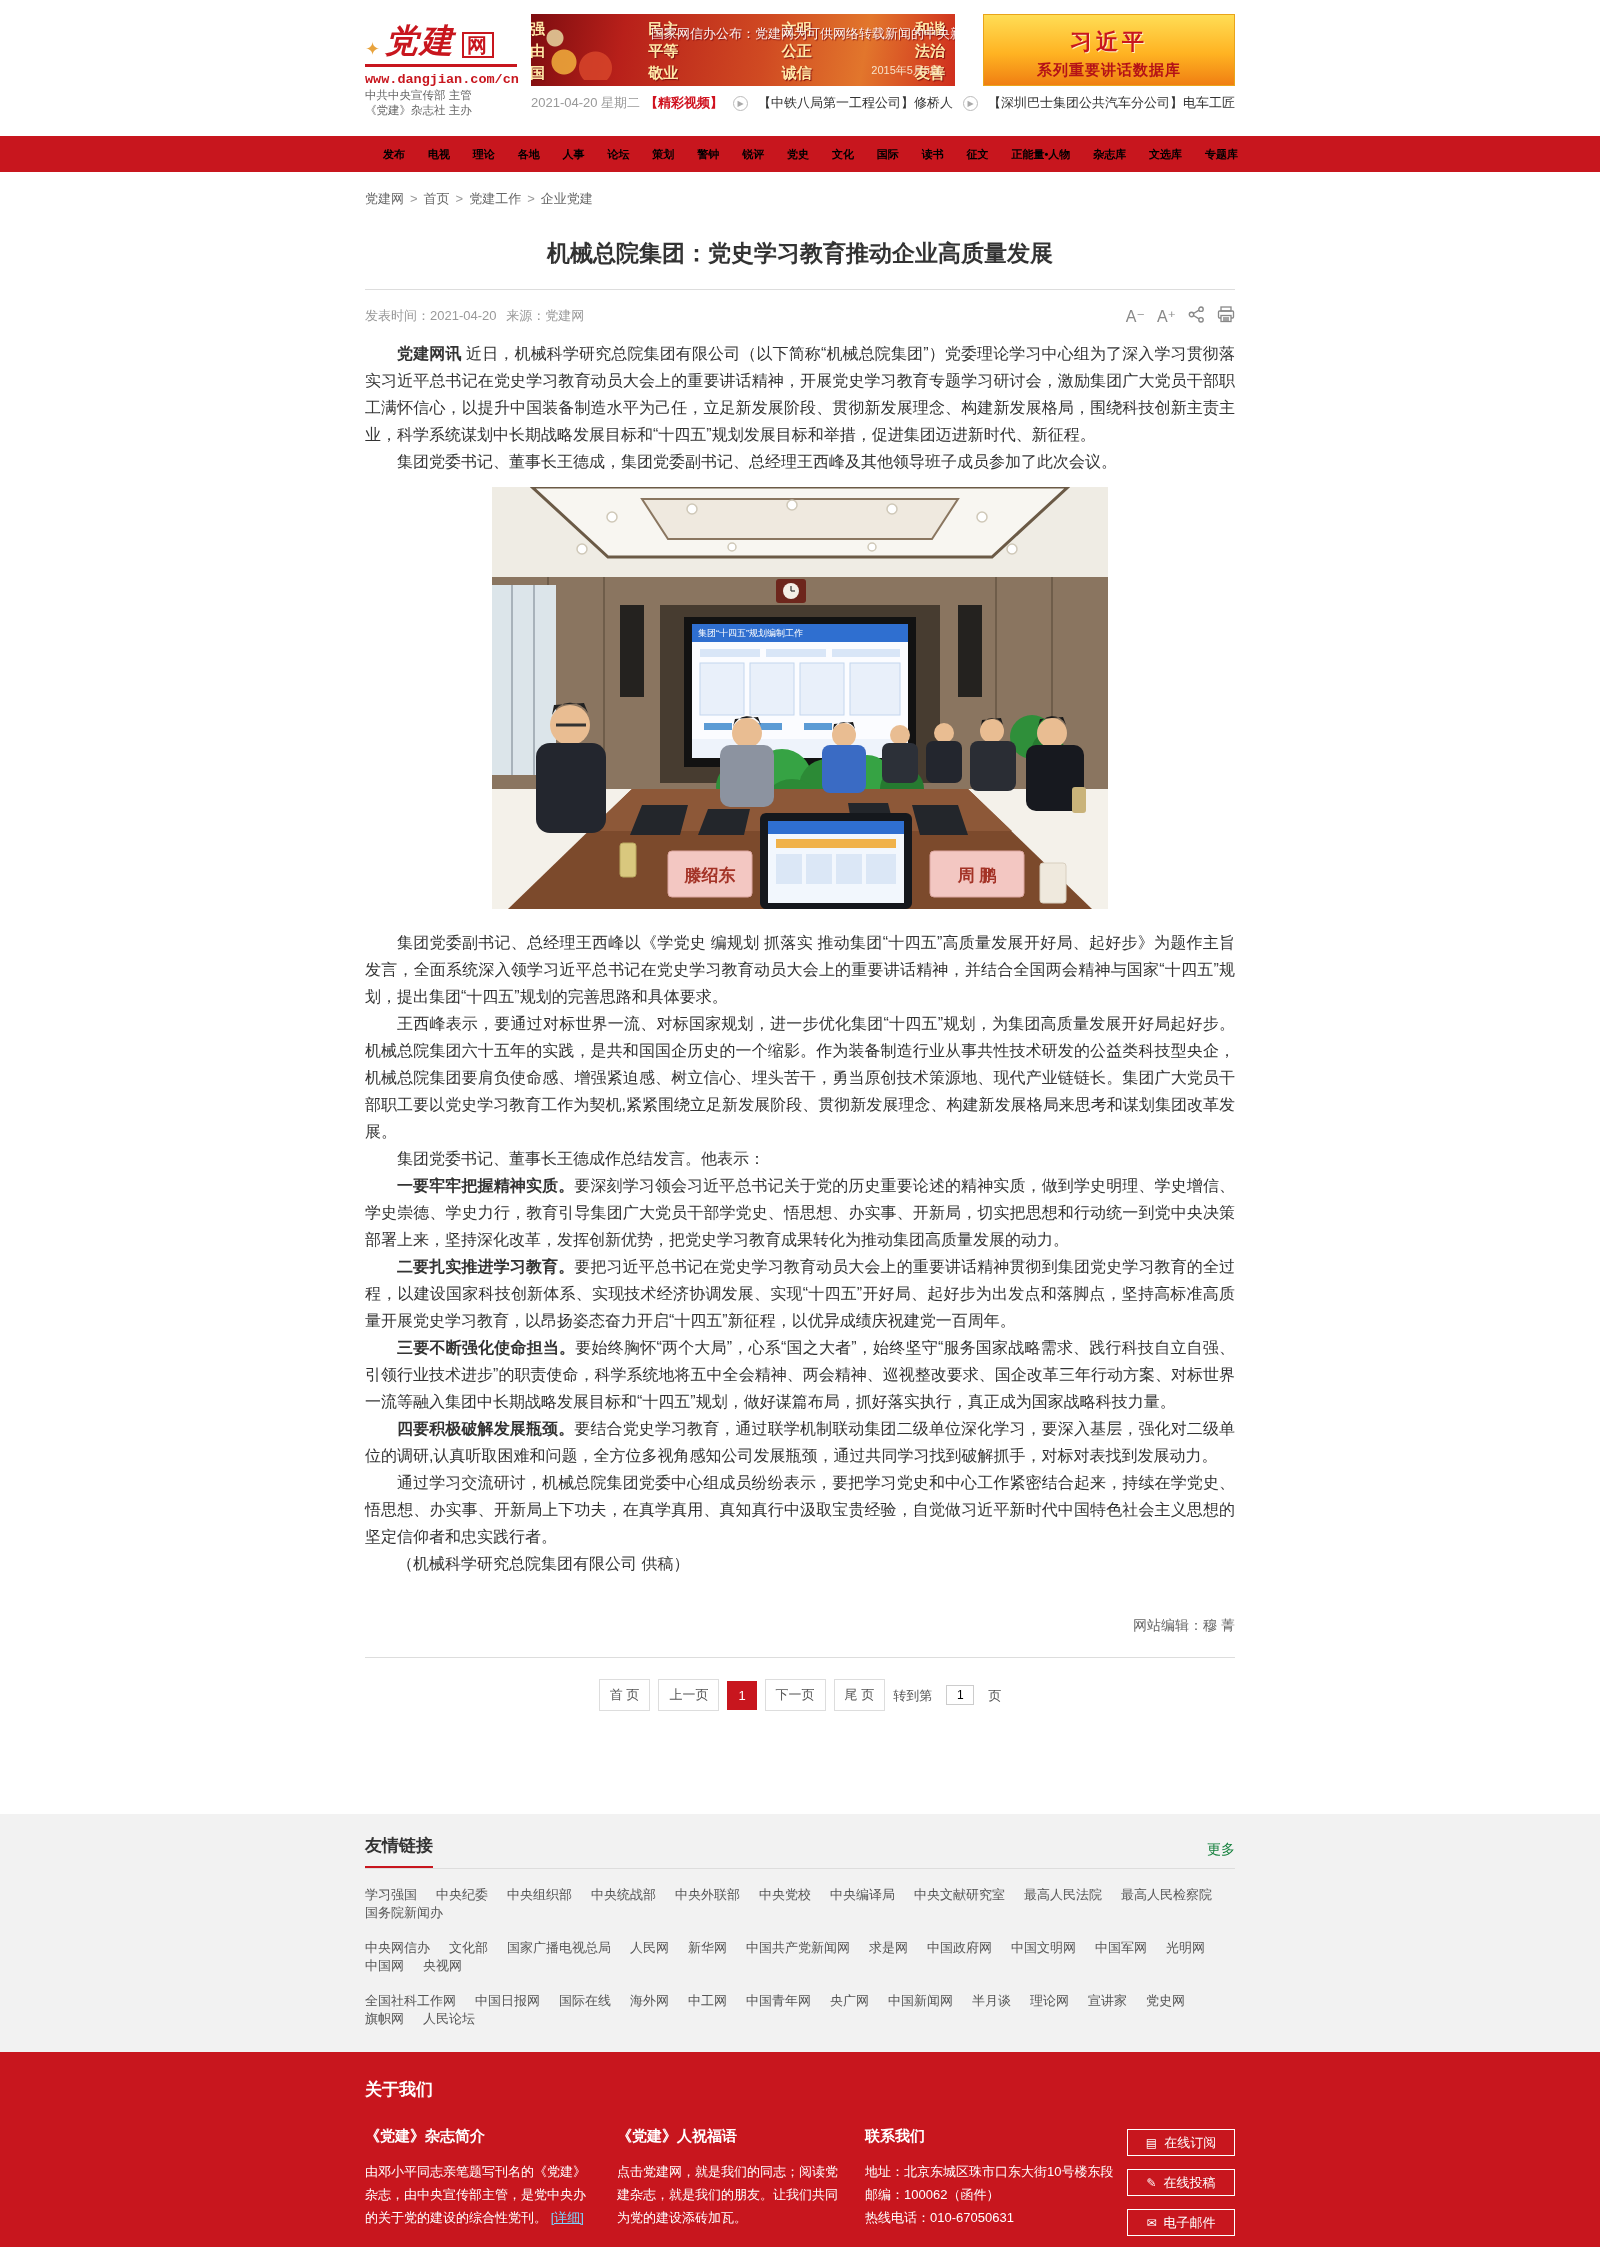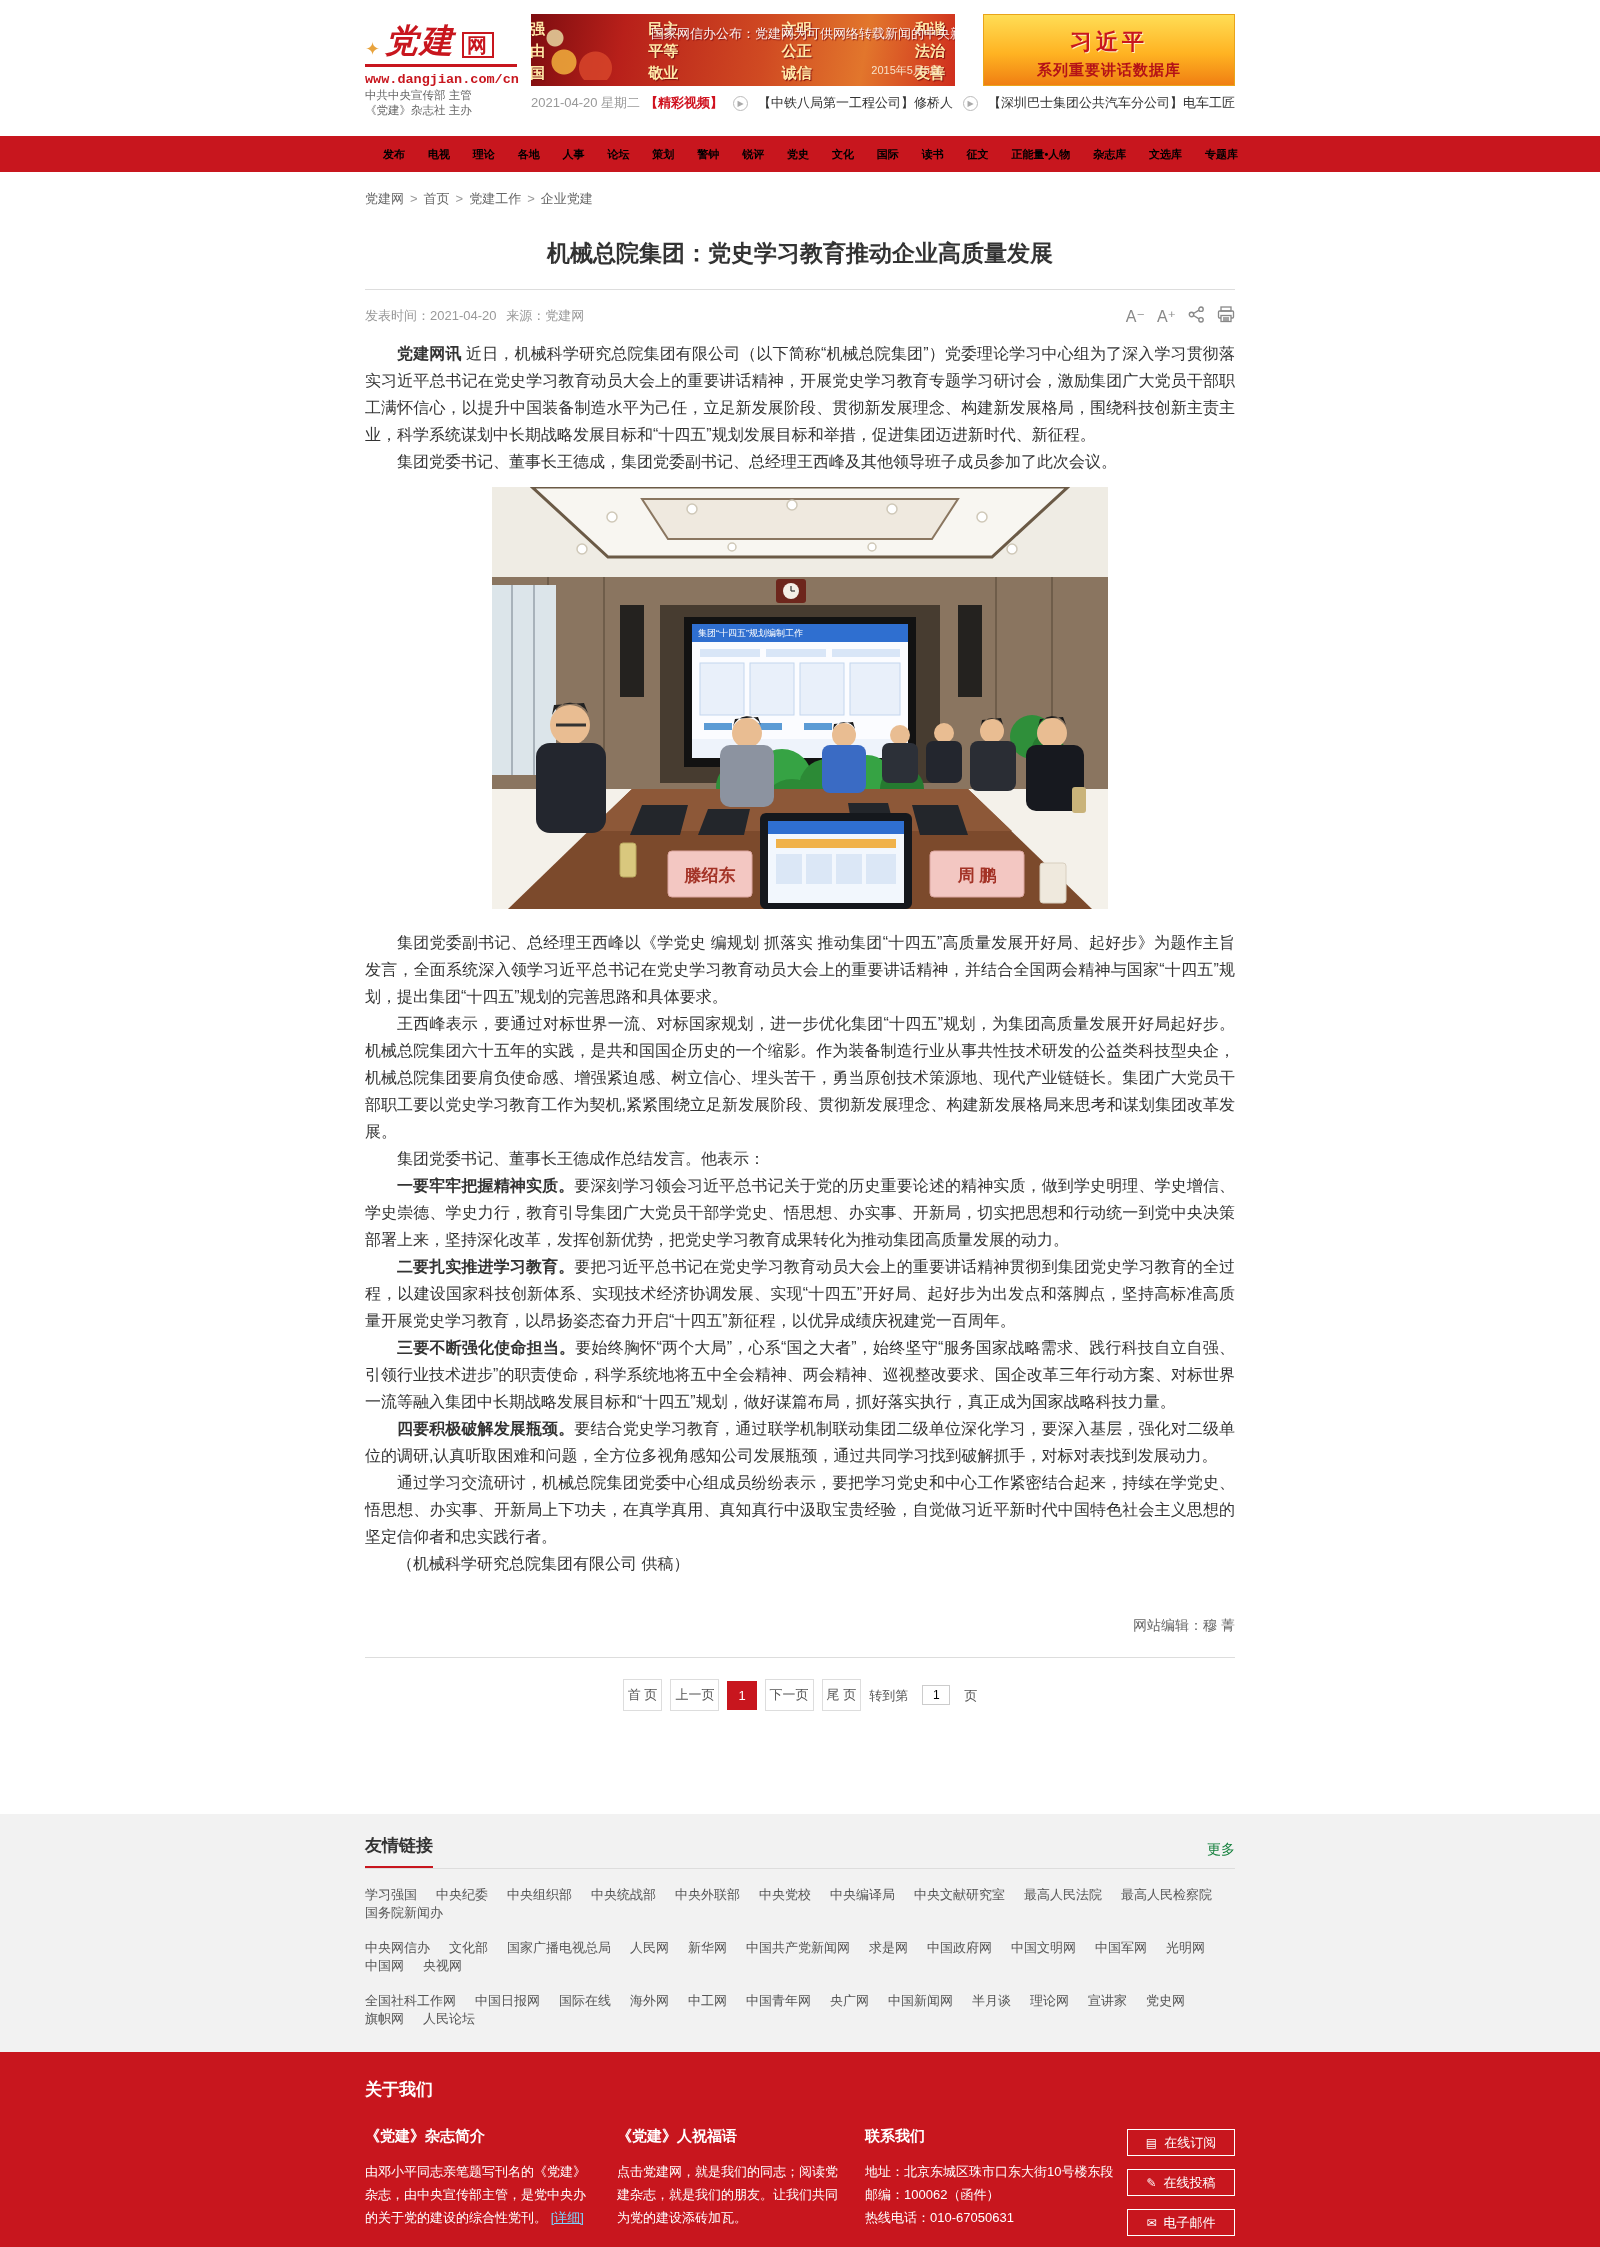--- a/index.html
+++ b/index.html
@@ -66,21 +66,21 @@
   
   .article-body { margin-top:14px; font-size:16px; line-height:27px; text-align:justify; }
   .article-body p { margin:0; text-indent:2em; }
   .article-body .lead { font-weight:bold; }
   .photo-wrap { text-align:center; margin:12px 0; text-indent:0; }
   .photo-svg { display:inline-block; }
 
   .editor-row { text-align:right; color:#666; font-size:14px; margin-top:40px; }
   .editor-divider { border-top:1px solid #ddd; margin-top:22px; }
   .pagination { display:flex; justify-content:center; align-items:center; gap:8px; margin-top:22px; font-size:13px; color:#555; height:30px; }
-  .page-btn { border:1px solid #ddd; background:#fff; padding:6px 4px; color:#555; cursor:pointer; }
+  .page-btn { border:1px solid #ddd; background:#fff; padding:6px 10px; color:#555; cursor:pointer; }
   .page-current { border:1px solid #c8161e; background:#c8161e; color:#fff; padding:6px 10px; }
   .goto-box { display:flex; align-items:flex-end; gap:14px; }
   .goto-input { width:28px; height:20px; border:1px solid #ccc; text-align:center; font-size:12px; }
 
   
   .links-section { background:#f2f2f2; margin-top:104px; width:1600px; padding:20px 0 24px; }
   .links-header { display:flex; justify-content:space-between; align-items:flex-end; border-bottom:1px solid #ddd; }
   .links-title { font-size:17px; font-weight:bold; color:#333; border-bottom:2px solid #c8161e; padding-bottom:9px; }
   .more-link { color:#15803d; font-size:14px; padding-bottom:9px; cursor:pointer; text-decoration:none; }
   .links-row { display:flex; flex-wrap:wrap; column-gap:19px; margin-top:17px; font-size:13px; color:#555; }

